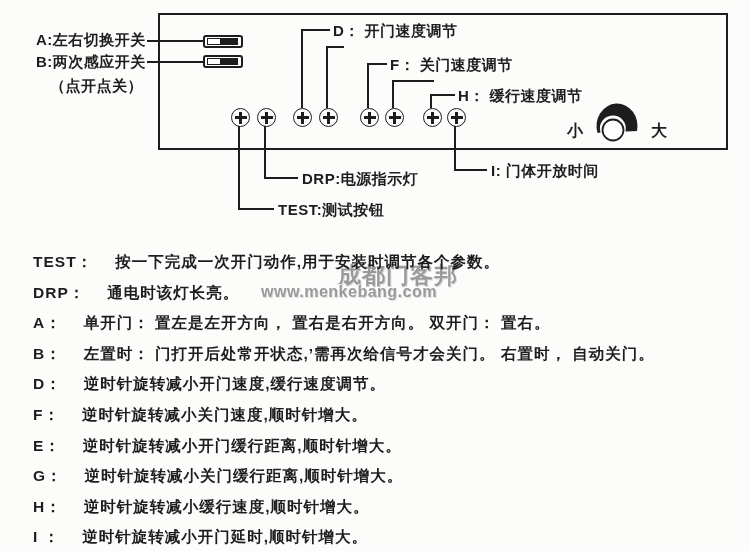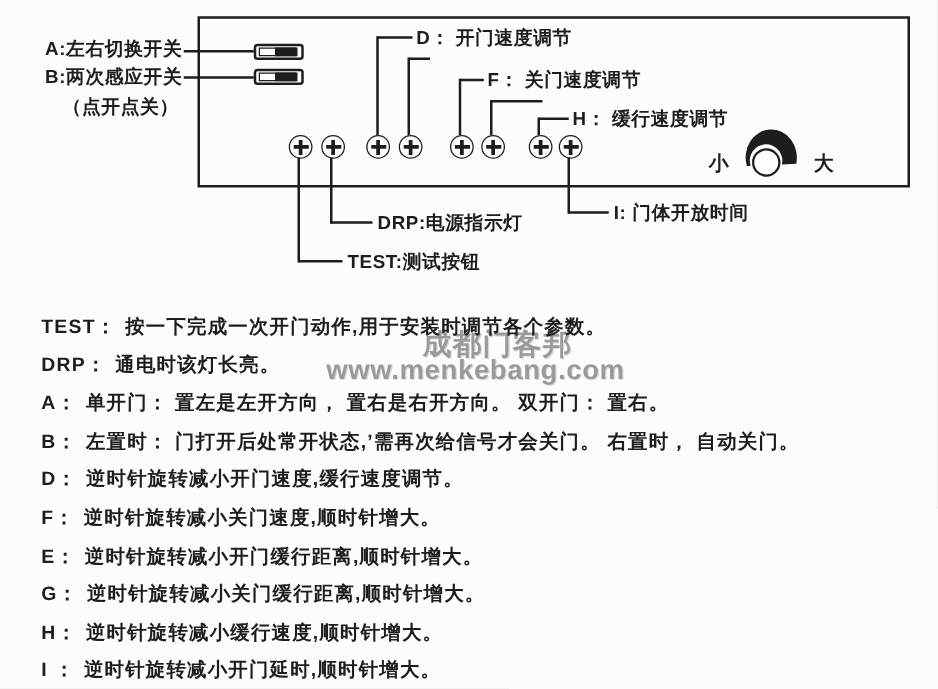--- a/index.html
+++ b/index.html
@@ -43,27 +43,27 @@
   .sw-knob{
     position:absolute;left:15px;top:1px;width:18px;height:7px;background:#1d1d1d;
   }
   .knob-svg{position:absolute;left:555px;top:85px;}
   .knob-lbl{position:absolute;font-size:16px;font-weight:600;}
   .wm{
     position:absolute;font-weight:700;color:#9a9a9a;white-space:nowrap;
     text-shadow:-1px -1px 0 rgba(255,255,255,.95),1px 1px 0 rgba(190,190,190,.55);
   }
   .wm1{left:338px;top:260px;font-size:23px;letter-spacing:1px;text-align:right;}
-  .wm2{left:261px;top:283px;font-size:22px;letter-spacing:0.5px;}
+  .wm2{left:261px;top:283px;font-size:16px;letter-spacing:0.5px;}
   .notes{position:absolute;left:33px;top:247px;}
   .note{
     height:30.6px;line-height:30.6px;font-size:15.5px;font-weight:600;
     letter-spacing:1px;white-space:nowrap;
   }
-  .note-label{margin-right:7px;}
+  .note-label{margin-right:22px;}
 </style>
 </head>
 <body>
 
 <div class="canvas">
 
   <div class="panel"></div>
 
   <div class="lbl" style="left:36px;top:31px">A:左右切换开关</div>
   <div class="lbl" style="left:36px;top:53px">B:两次感应开关</div>

